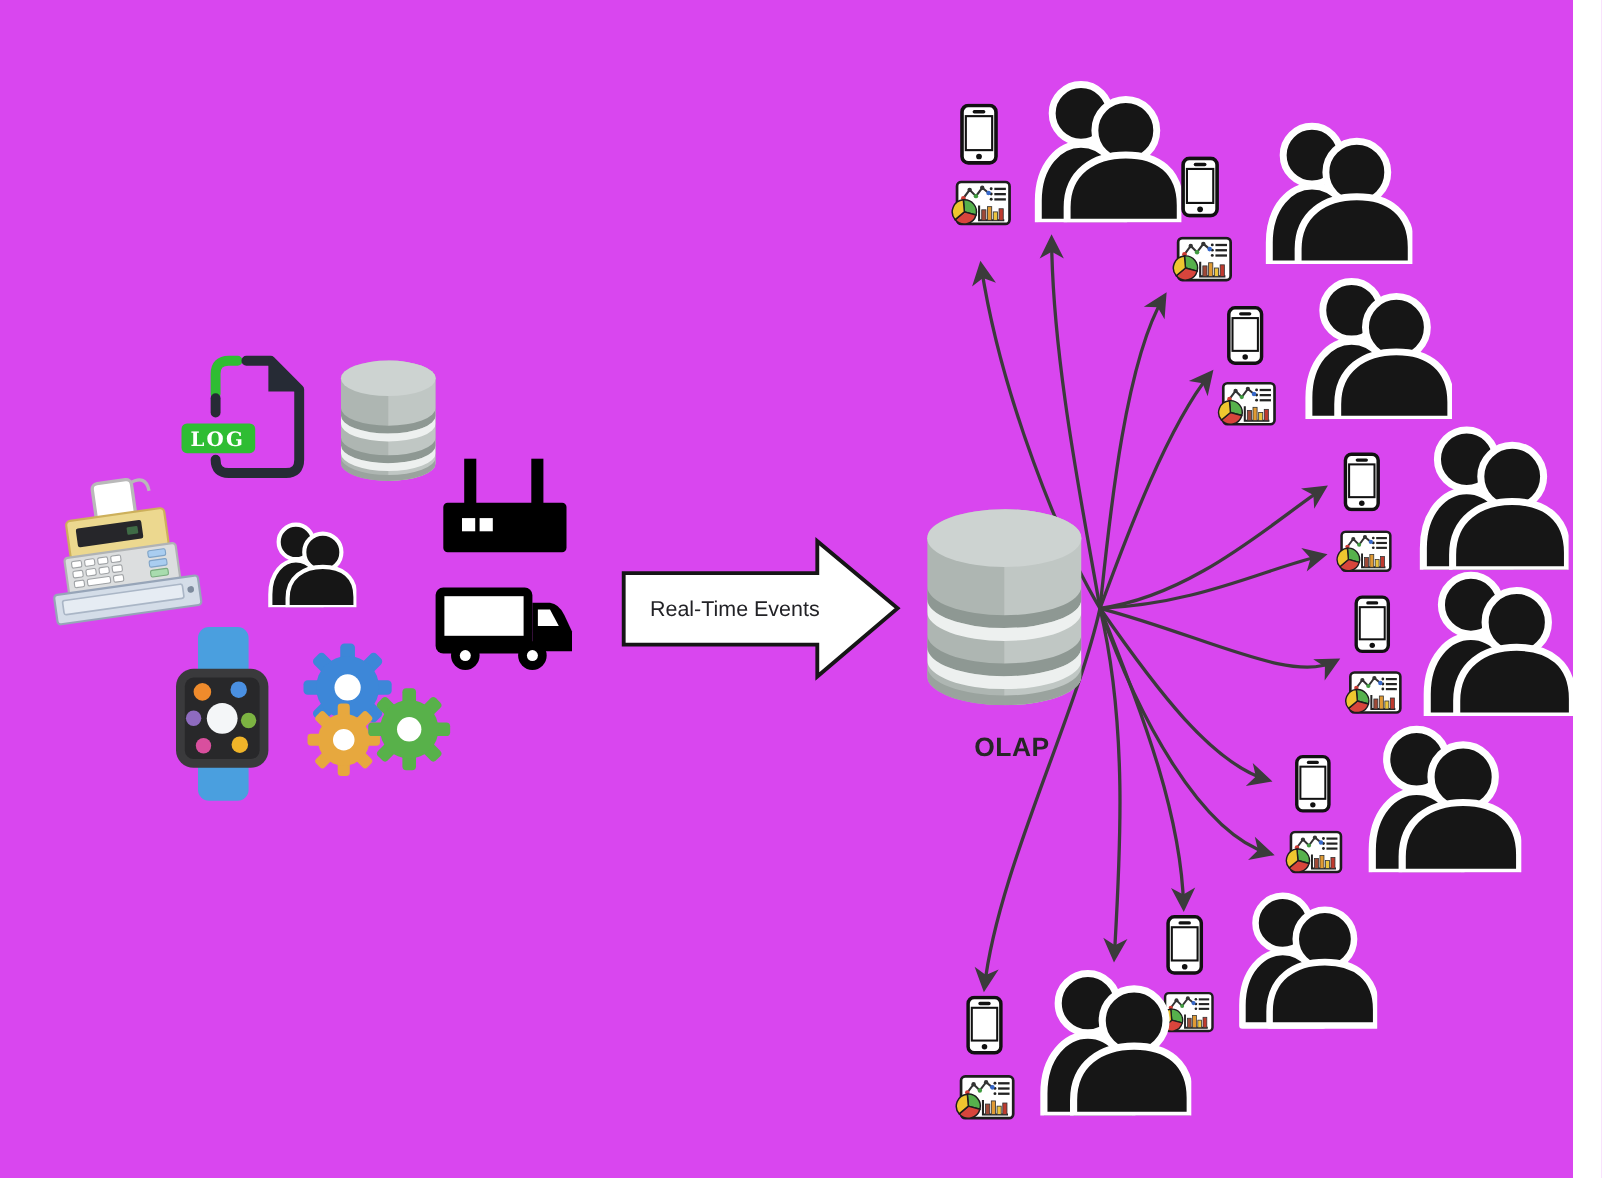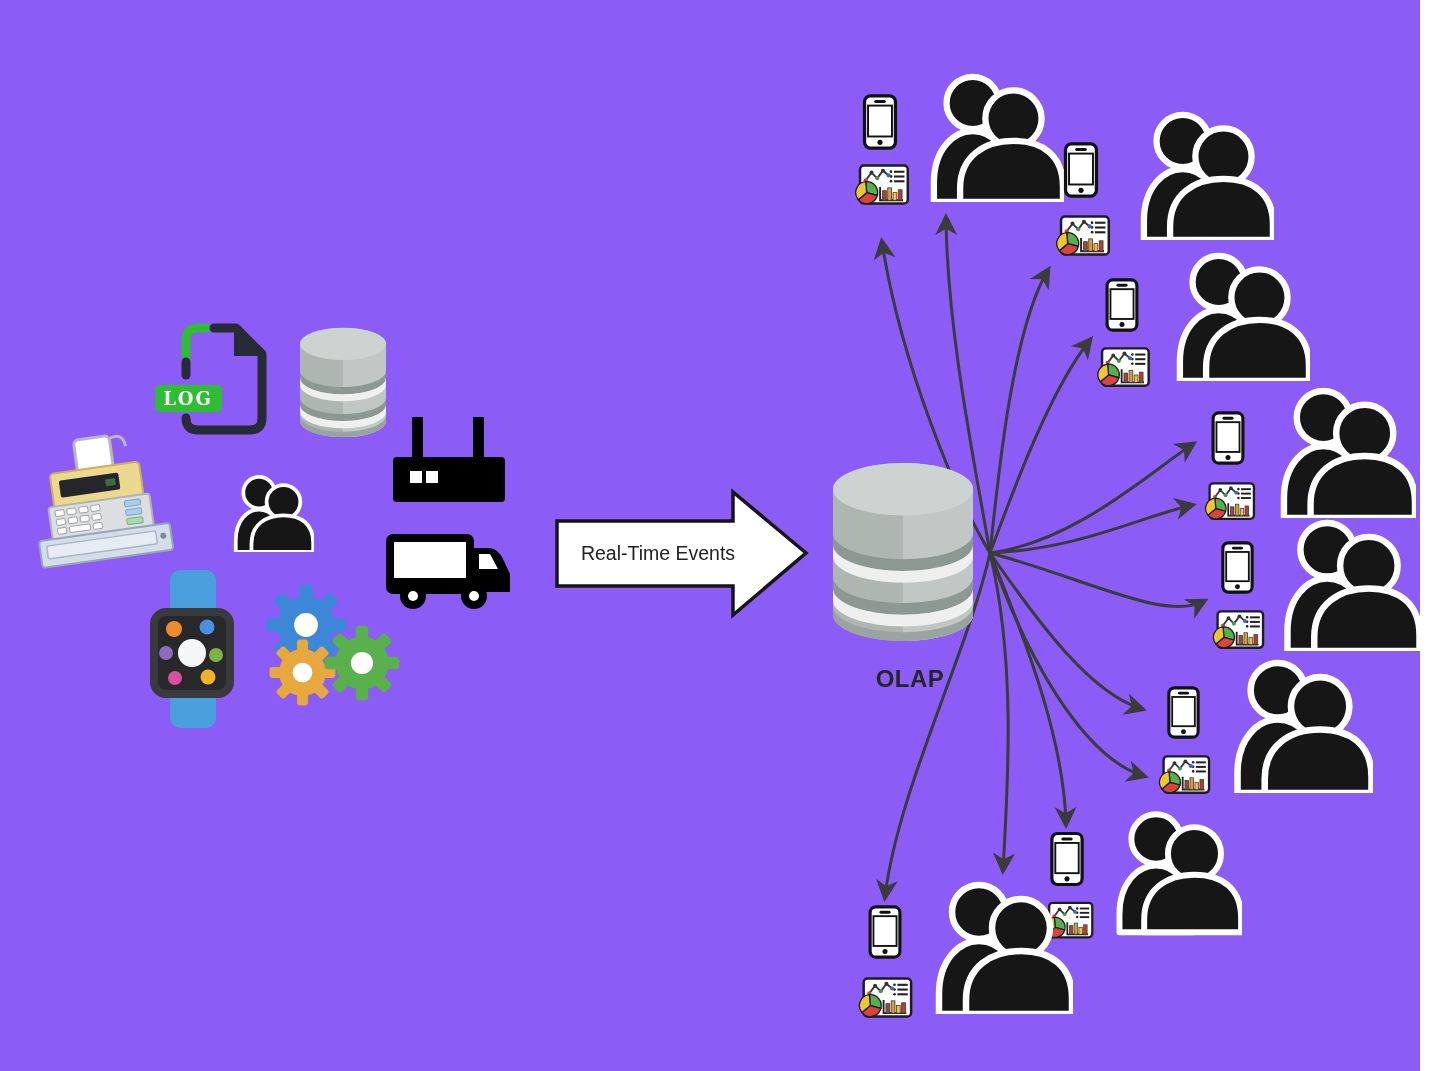--- a/index.html
+++ b/index.html
@@ -1,17 +1,17 @@
 <!DOCTYPE html>
 <html><head>
 <meta charset="utf-8">
 <style>
   html,body{margin:0;padding:0;background:#ffffff;}
-  .canvas{position:relative;width:1420px;height:1071px;background:#8b5cf6;overflow:hidden;
-          font-family:"Liberation Sans",sans-serif;}
+  .canvas{position:relative;width:1420px;height:1071px;background:#d946ef;overflow:hidden;
+          font-family:"Liberation Sans",sans-serif;padding-left:10px;}
   svg{display:block;}
   .arrow-label{font-family:"Liberation Sans",sans-serif;font-size:19.5px;fill:#222226;}
   .olap-label{font-family:"Liberation Sans",sans-serif;font-size:24px;font-weight:bold;fill:#262626;letter-spacing:.5px;}
   .log-label{font-family:"DejaVu Serif","Liberation Serif",serif;font-size:18px;font-weight:bold;fill:#ffffff;letter-spacing:2px;}
   .flow-line{fill:none;stroke:#3b3b3b;stroke-width:3;}
 </style>
 </head>
 <body>
 
 <div class="canvas">

